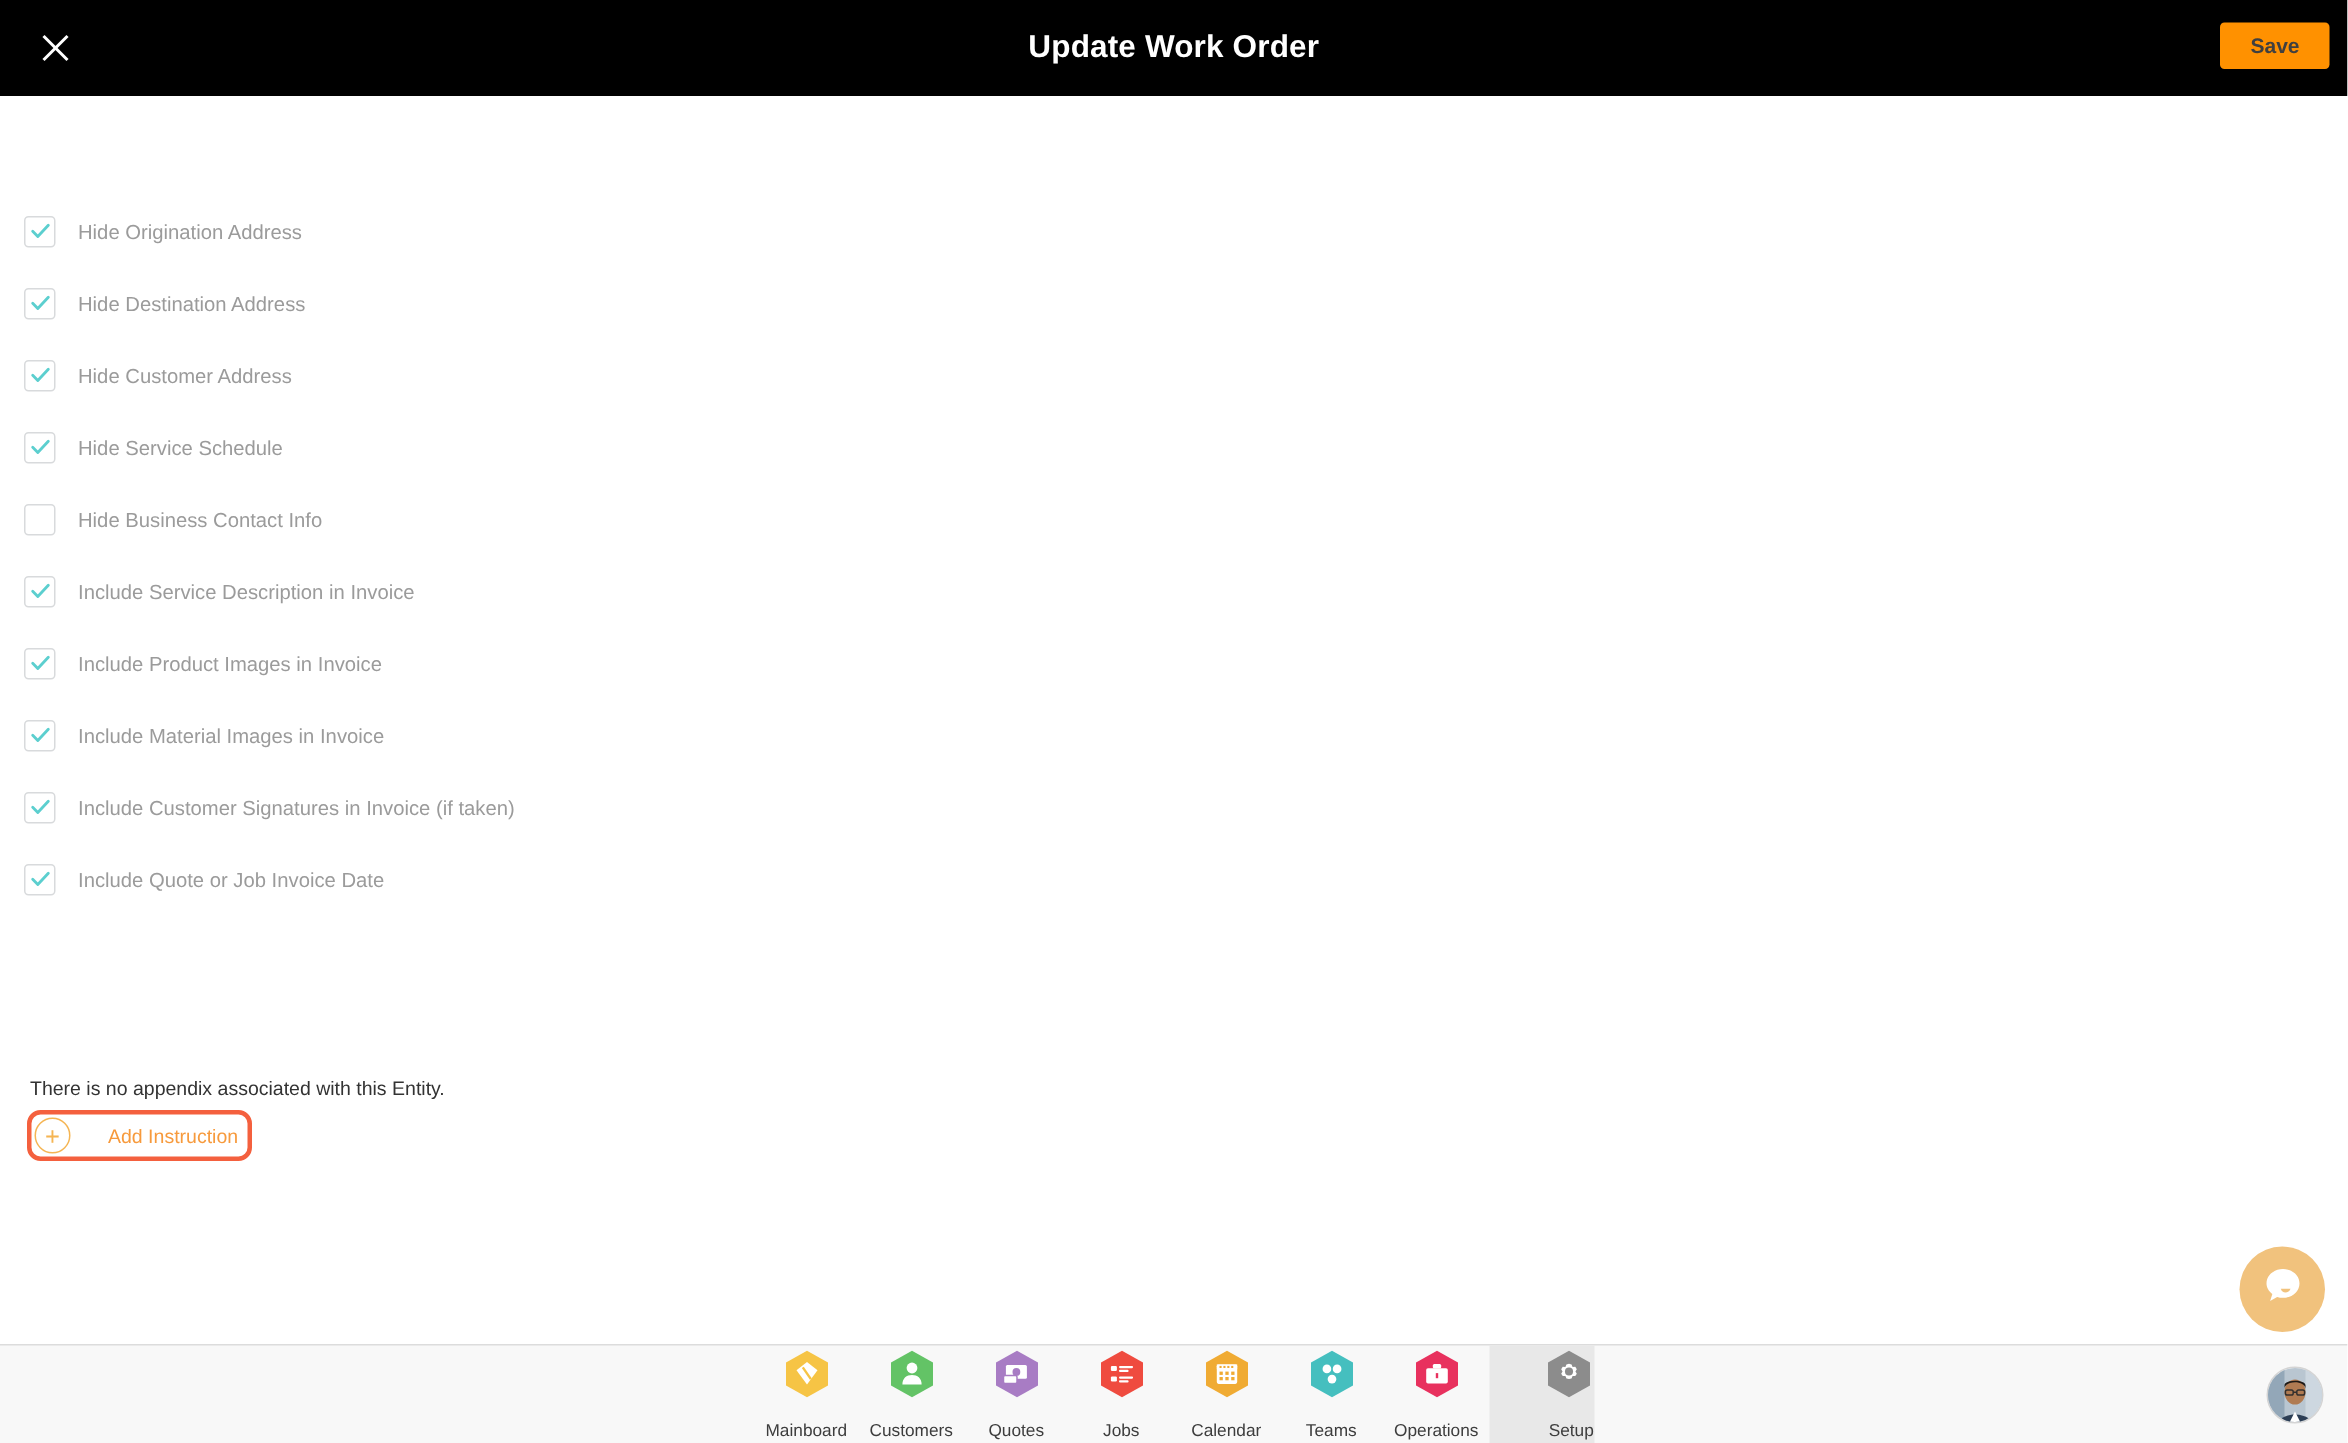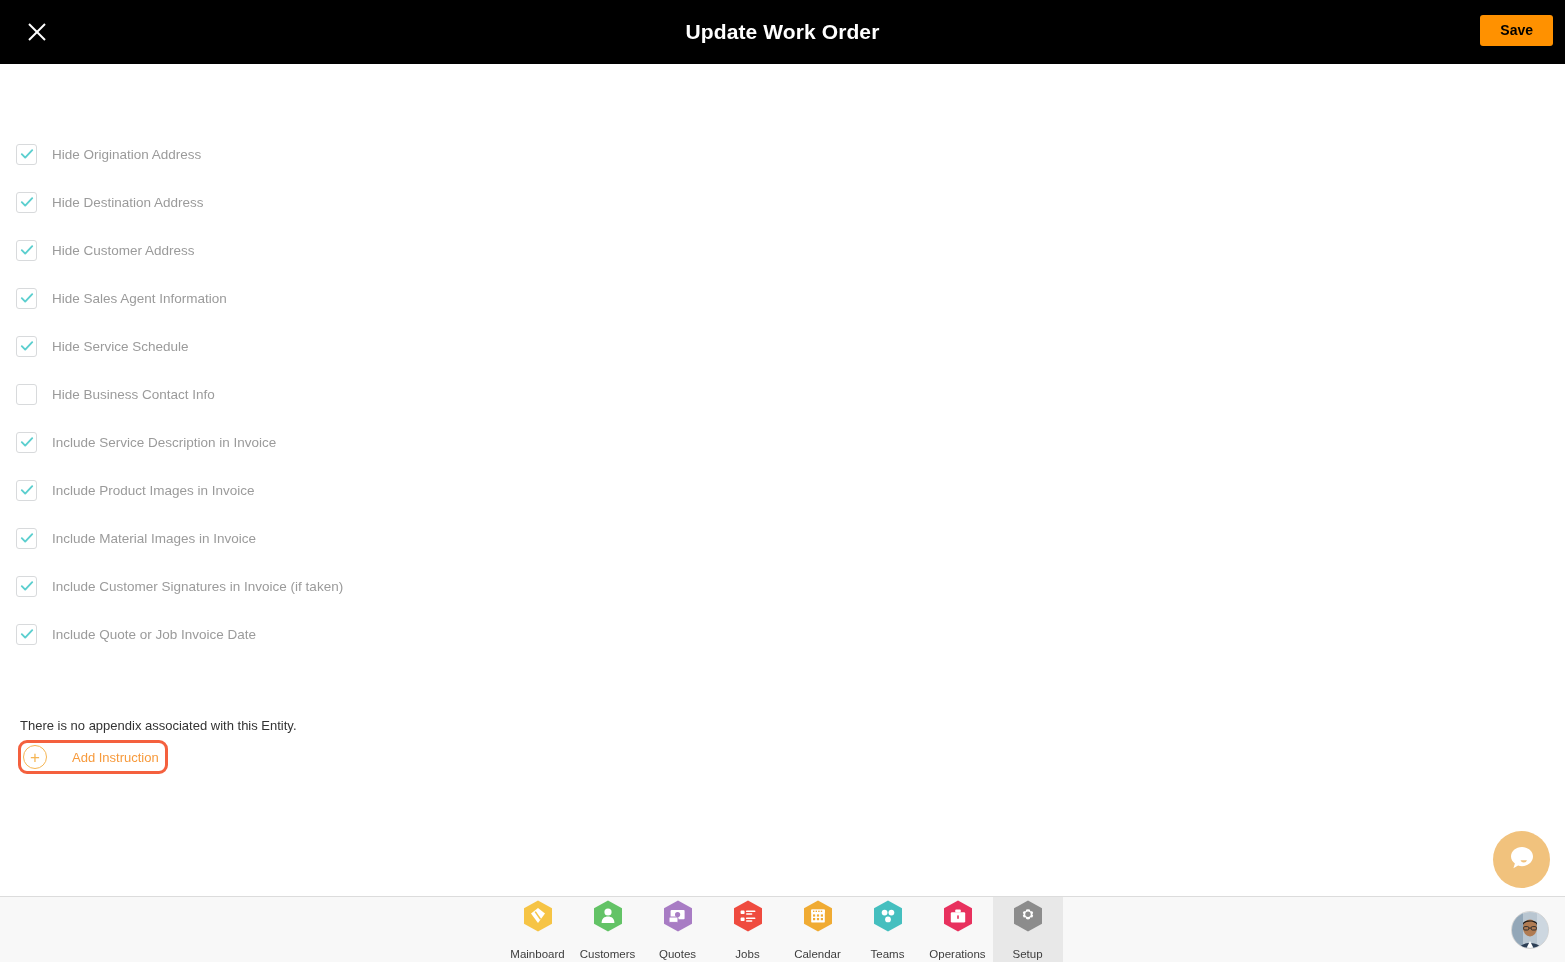--- a/index.html
+++ b/index.html
@@ -23,21 +23,21 @@
   }
   .close-btn svg { display:block; }
   .topbar-title {
     position:absolute; left:0; top:0; width:1565px; height:64px;
     display:flex; align-items:center; justify-content:center;
     color:#ffffff; font-size:21px; font-weight:bold;
     letter-spacing:0.1px;
   }
   .save-btn {
     position:absolute; right:12px; top:15px;
-    background:#ff9100; color:#000000;
+    background:#ff9100; color:#404040;
     border:none; border-radius:3px;
     font-family:"Liberation Sans", sans-serif;
     font-size:14px; font-weight:bold;
     padding:8px 20px; cursor:pointer;
     line-height:1.1;
   }
 
   
   .section-header {
     position:absolute; left:0; top:64px; width:1565px; height:64px;
@@ -107,21 +107,21 @@
   }
   .nav-items {
     position:absolute; left:0; top:0; width:1565px; height:65px;
     display:flex; align-items:center; justify-content:center;
   }
   .nav-item {
     width:70px; height:65px;
     display:flex; flex-direction:column; align-items:center;
     justify-content:center; cursor:pointer;
   }
-  .nav-item.active { background:#e8e8e8; }
+  .nav-item.active { background:#e8e8e8;align-items:flex-end; }
   .nav-icon { width:34px; height:34px; display:block; }
   .nav-label {
     margin-top:15px; font-size:11.5px; color:#3d3d3d;
     white-space:nowrap;
   }
   .avatar-wrap {
     position:absolute; right:16px; top:14px;
     width:38px; height:38px; border-radius:50%;
     overflow:hidden; cursor:pointer;
     border:1px solid #d4d4d4;
@@ -162,28 +162,20 @@
         </div>
         <span class="row-label">Hide Destination Address</span>
       </div>
       <div class="row">
         <div class="cbox">
           <svg width="14" height="14" viewBox="0 0 14 14" aria-hidden="true">
             <polyline points="1.8,7.2 5.2,10.6 12.2,3.2" fill="none" stroke="#5ccfcf" stroke-width="1.9" stroke-linecap="round" stroke-linejoin="round"></polyline>
           </svg>
         </div>
         <span class="row-label">Hide Customer Address</span>
-      </div>
-      <div class="row">
-        <div class="cbox">
-          <svg width="14" height="14" viewBox="0 0 14 14" aria-hidden="true">
-            <polyline points="1.8,7.2 5.2,10.6 12.2,3.2" fill="none" stroke="#5ccfcf" stroke-width="1.9" stroke-linecap="round" stroke-linejoin="round"></polyline>
-          </svg>
-        </div>
-        <span class="row-label">Hide Sales Agent Information</span>
       </div>
       <div class="row">
         <div class="cbox">
           <svg width="14" height="14" viewBox="0 0 14 14" aria-hidden="true">
             <polyline points="1.8,7.2 5.2,10.6 12.2,3.2" fill="none" stroke="#5ccfcf" stroke-width="1.9" stroke-linecap="round" stroke-linejoin="round"></polyline>
           </svg>
         </div>
         <span class="row-label">Hide Service Schedule</span>
       </div>
       <div class="row">

